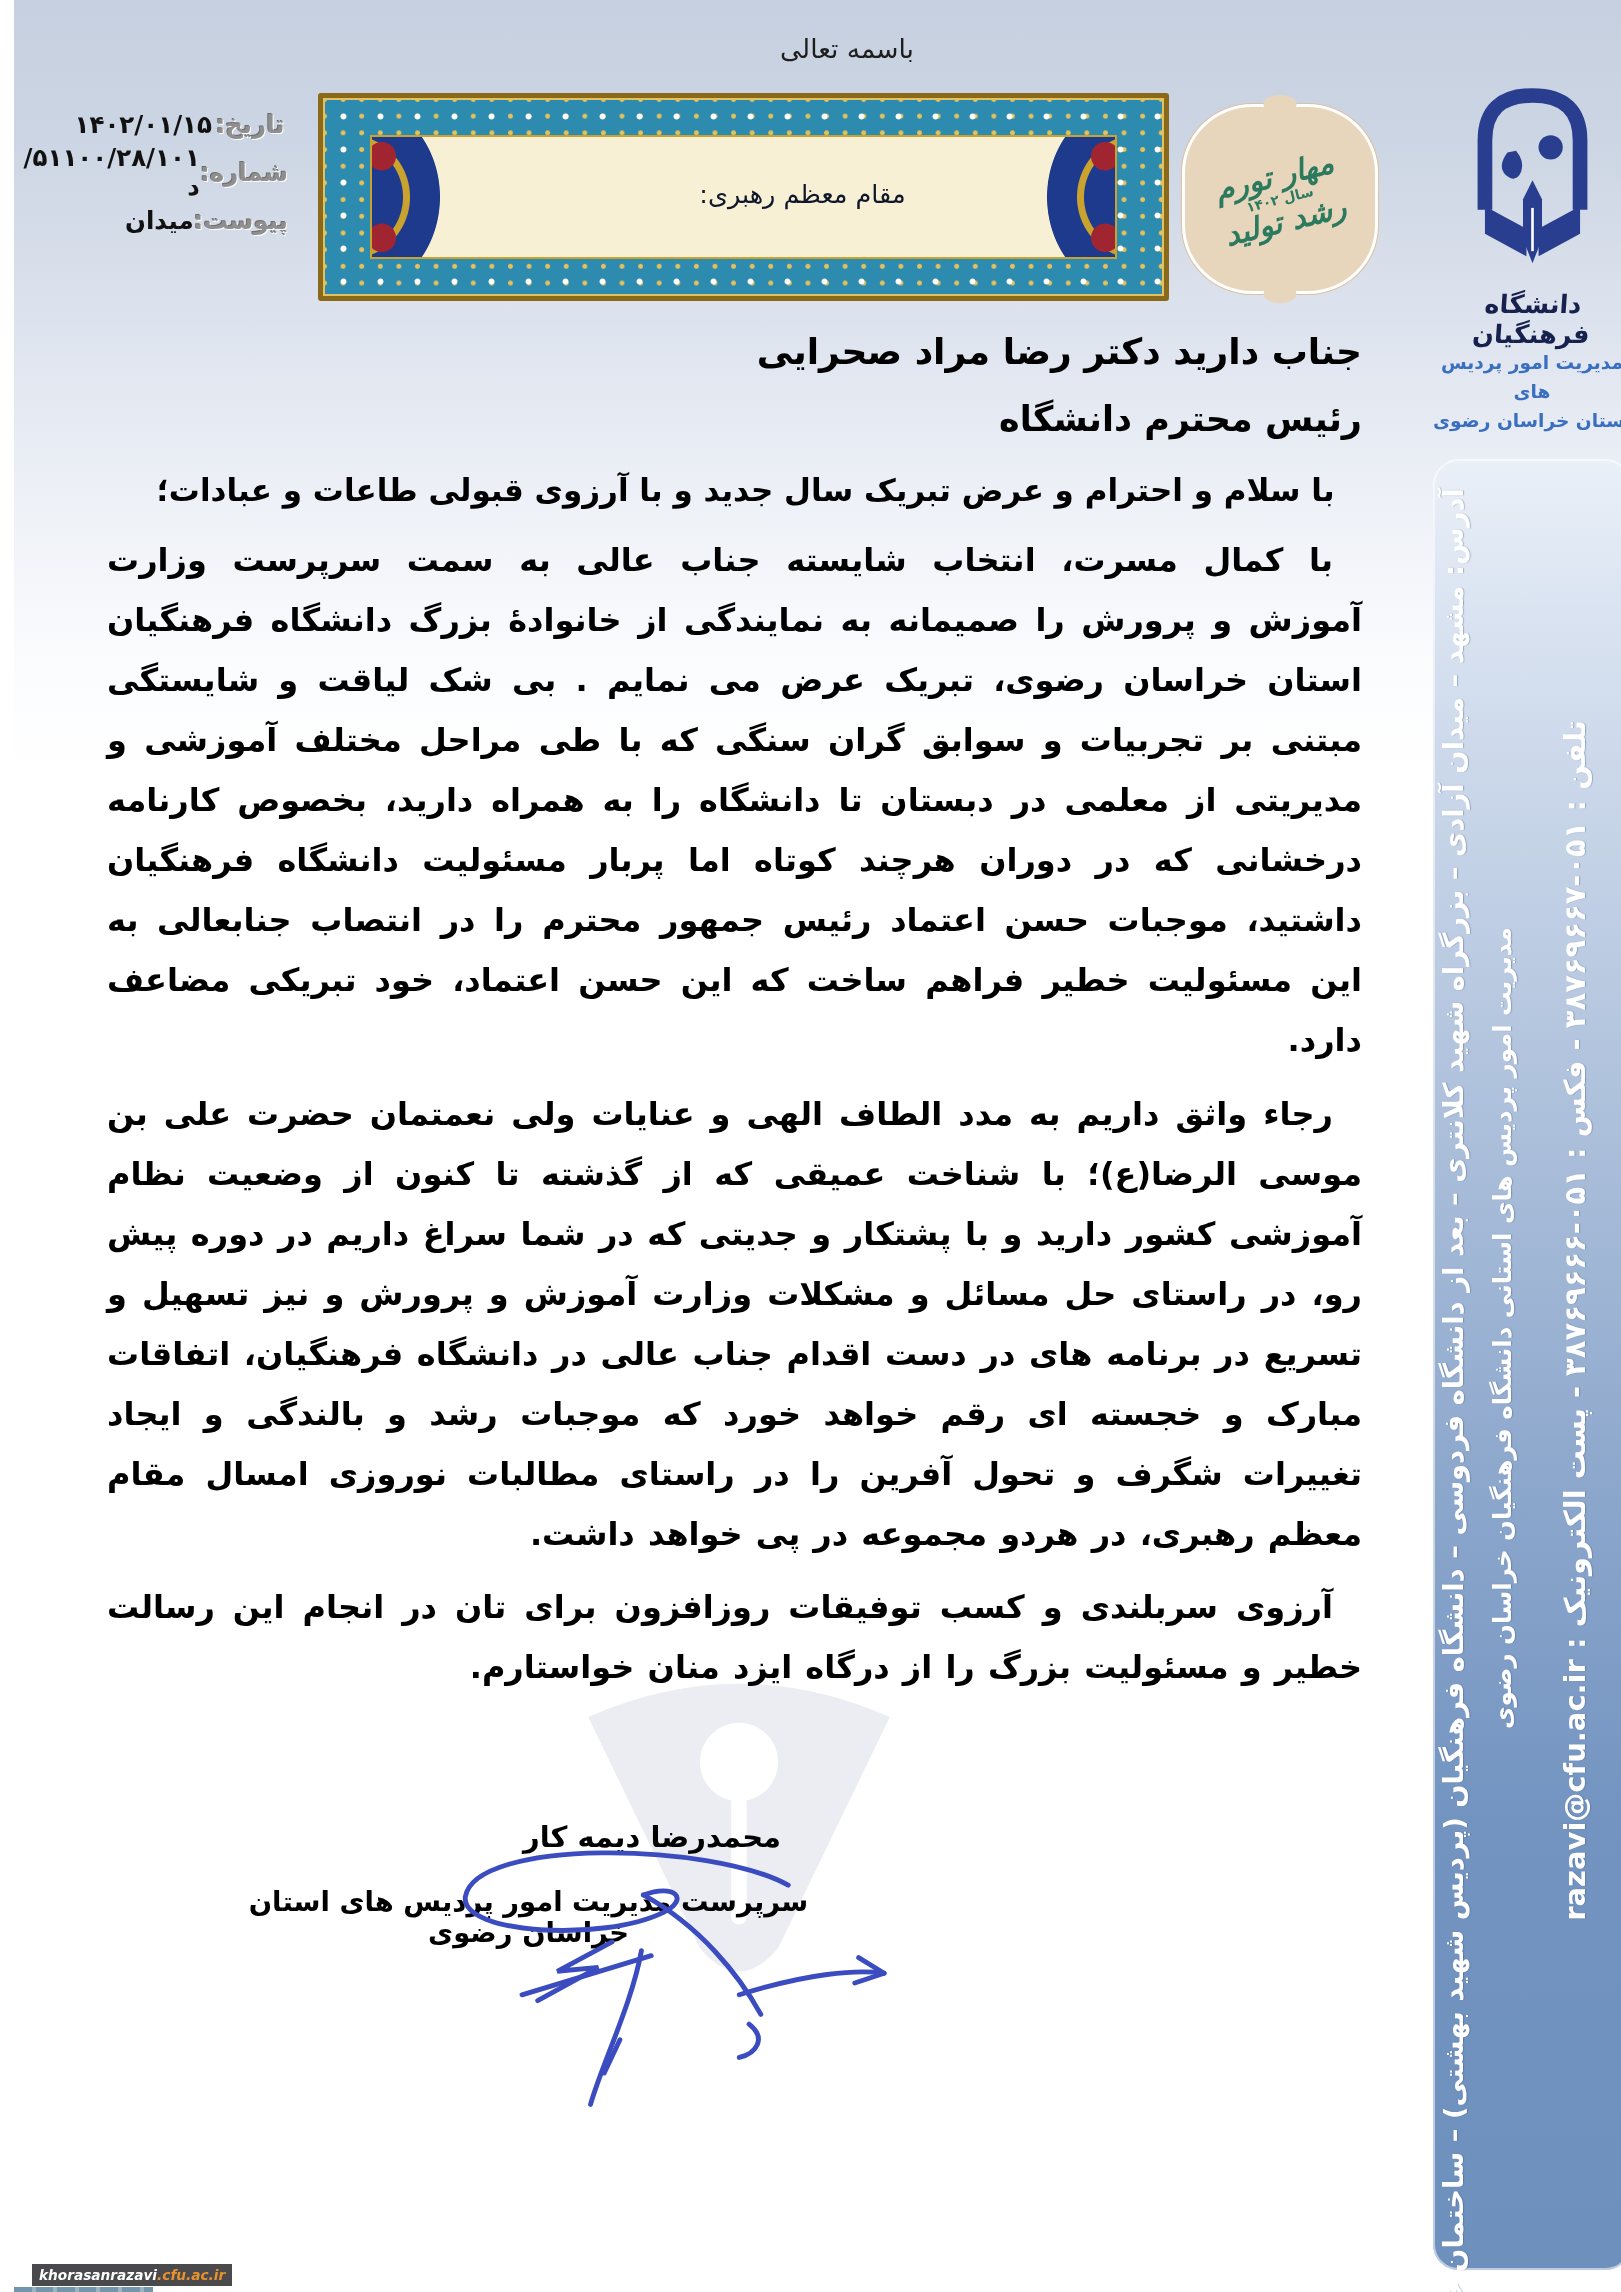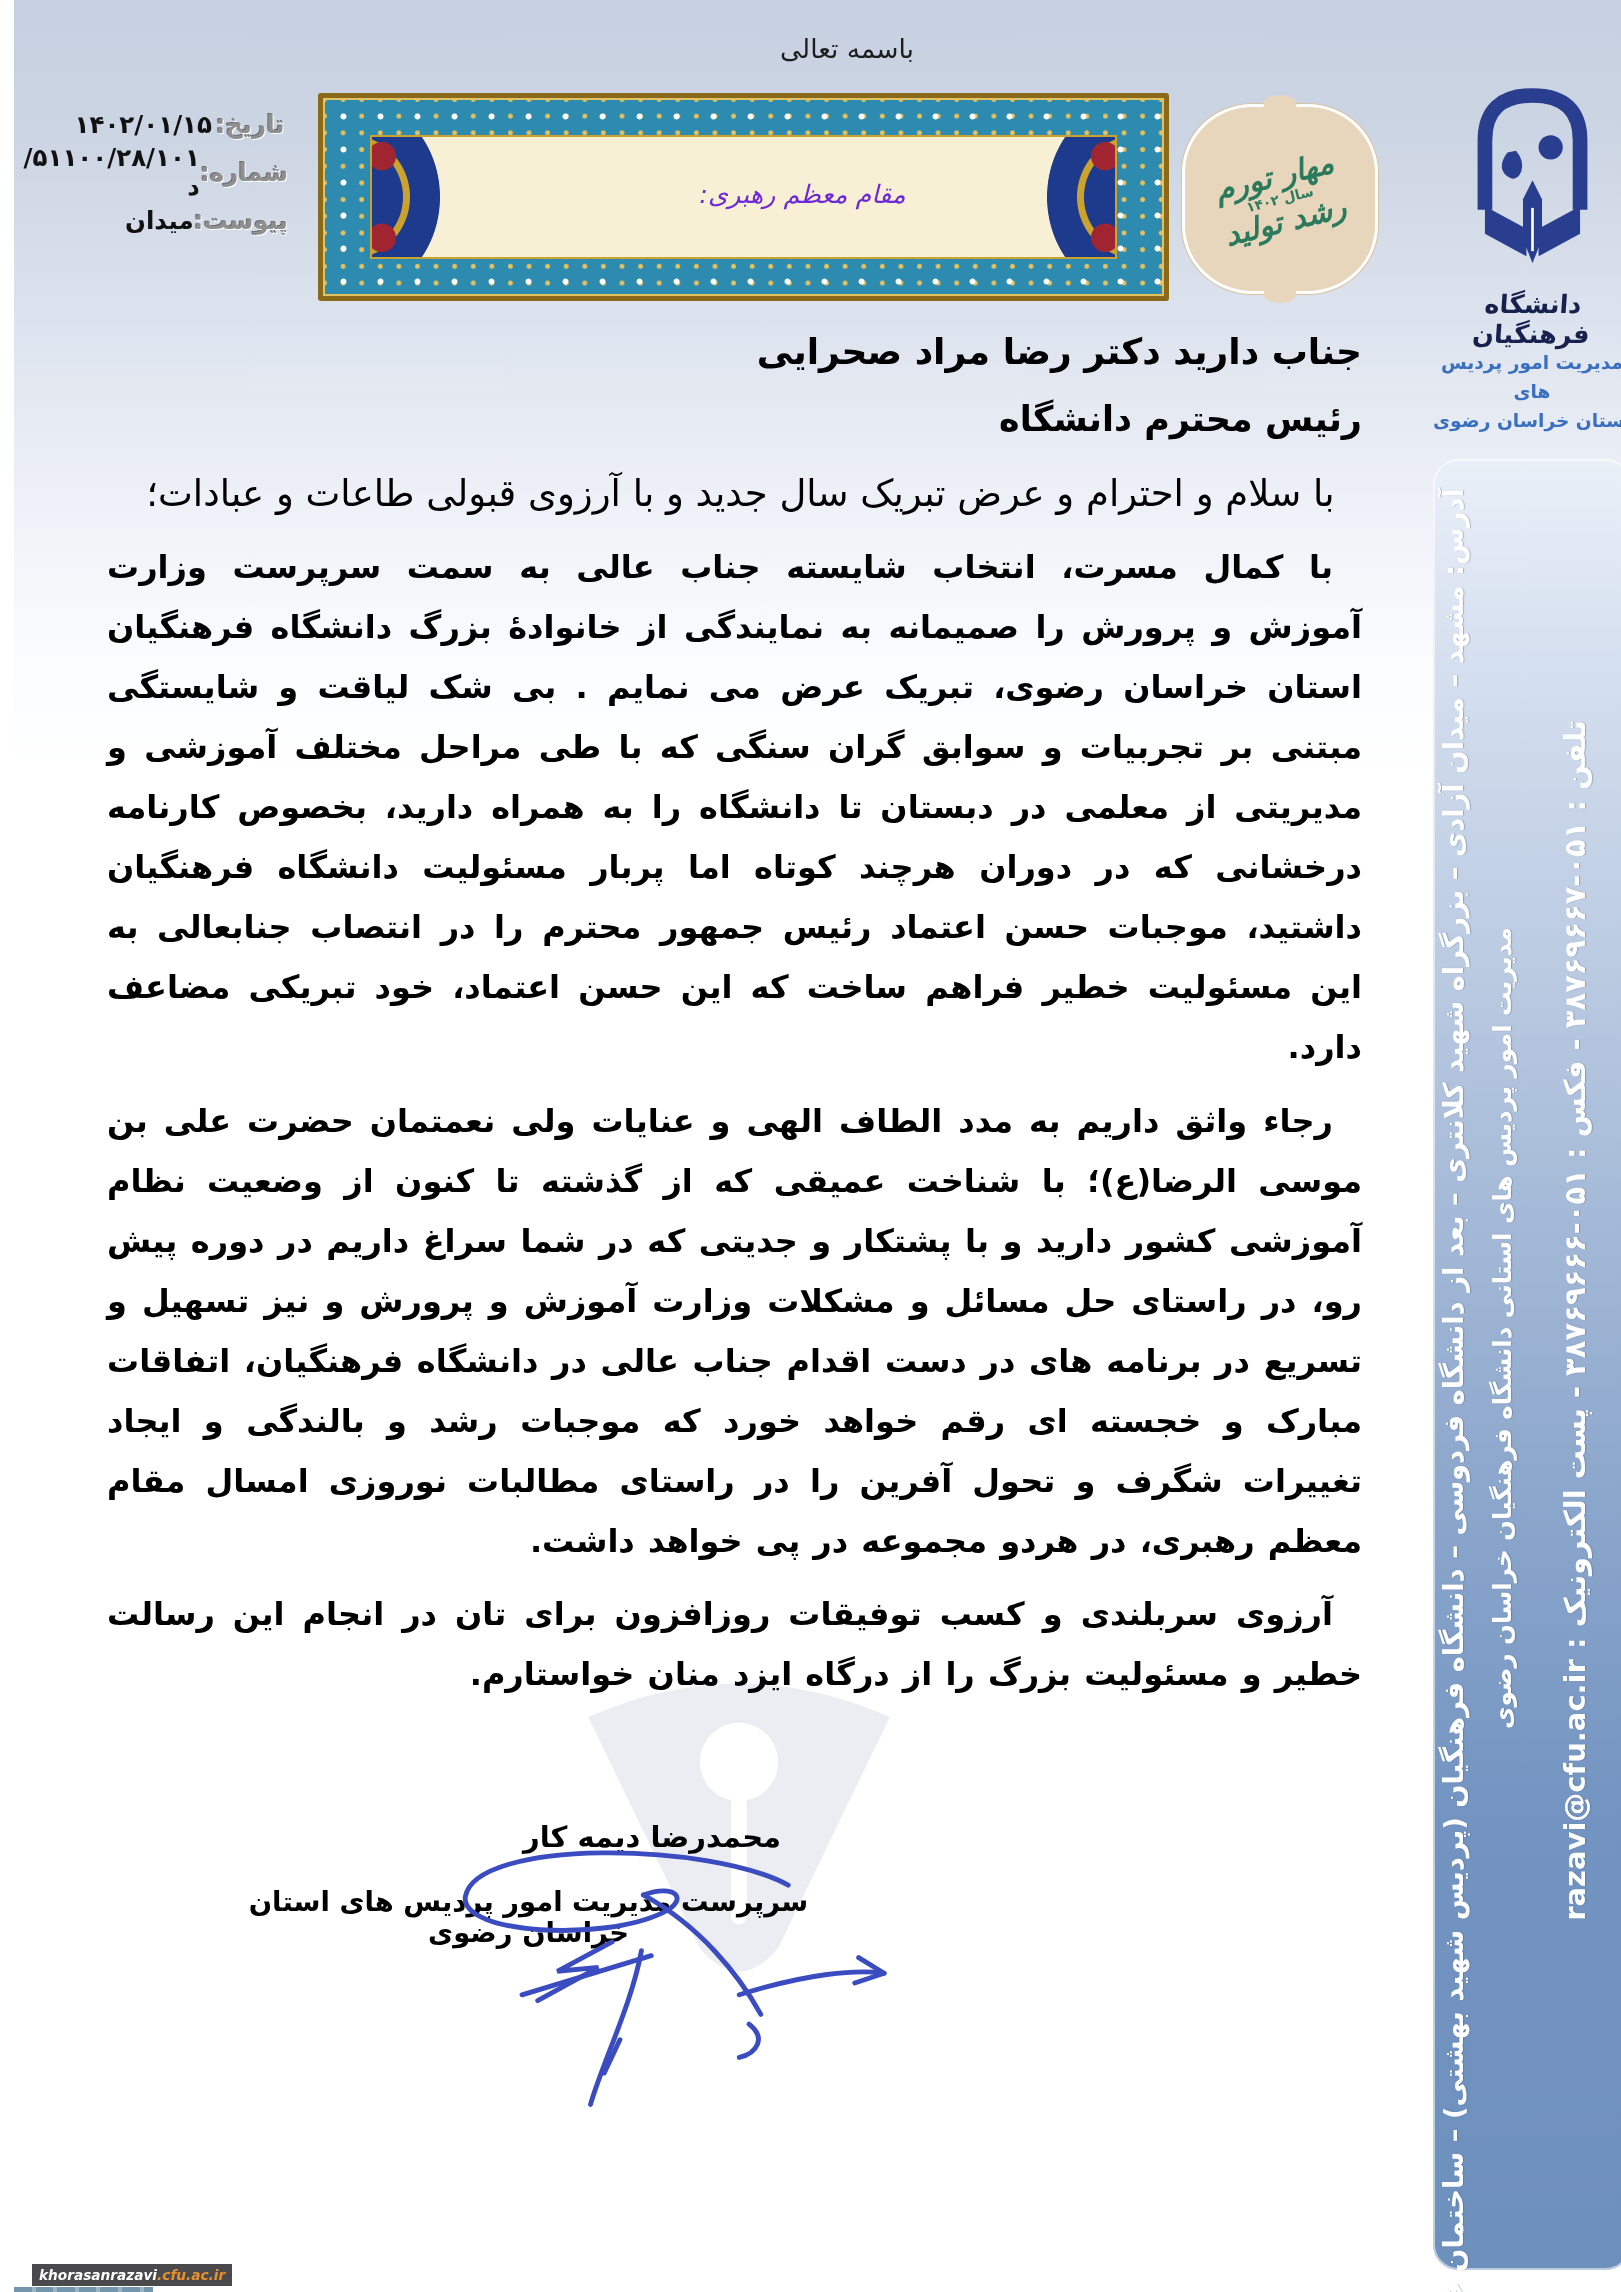--- a/index.html
+++ b/index.html
@@ -33,21 +33,21 @@
   .banner-center::before{left:0;background:
       radial-gradient(circle at 9.8px 16%,#a12530 0 13.7px,rgba(161,37,48,0) 14.7px),
       radial-gradient(circle at 9.8px 84%,#a12530 0 13.7px,rgba(161,37,48,0) 14.7px),
       radial-gradient(circle at -24.5px 50%,rgba(0,0,0,0) 0 55px,#caa22e 56px 62px,rgba(0,0,0,0) 63px),
       radial-gradient(ellipse 86px 98px at -17.6px 50%,#1e3a8c 0 99%,rgba(30,58,140,0) 100%);}
   .banner-center::after{right:0;background:
       radial-gradient(circle at calc(100% - 9.8px) 16%,#a12530 0 13.7px,rgba(161,37,48,0) 14.7px),
       radial-gradient(circle at calc(100% - 9.8px) 84%,#a12530 0 13.7px,rgba(161,37,48,0) 14.7px),
       radial-gradient(circle at calc(100% + 24.5px) 50%,rgba(0,0,0,0) 0 55px,#caa22e 56px 62px,rgba(0,0,0,0) 63px),
       radial-gradient(ellipse 86px 98px at calc(100% + 17.6px) 50%,#1e3a8c 0 99%,rgba(30,58,140,0) 100%);}
-  .banner-line1{font-size:25.5px;font-style:italic;color:#6d28d9;z-index:2;margin-bottom:5.9px;
+  .banner-line1{font-size:25.5px;color:#0f172a;z-index:2;margin-bottom:5.9px;
     transform:translateX(59px);}
   .banner-line2{font-size:30px;font-style:italic;font-weight:bold;color:#14143f;z-index:2;
     text-align:center;max-width:588px;}
   
   .emblem{position:absolute;left:1168px;top:104px;width:190px;height:184px;
     background:#e7d6bc;border:3.9px solid #ffffff;border-radius:36%;
     box-shadow:0 0 0 1px #d9c3a0;display:flex;flex-direction:column;justify-content:center;align-items:center;}
   .emblem::before,.emblem::after{content:"";position:absolute;left:50%;width:33px;height:17.6px;
     background:#e7d6bc;border-radius:50% 50% 50% 50%;transform:translateX(-50%);}
   .emblem::before{top:-11.8px;} .emblem::after{bottom:-11.8px;}
@@ -67,21 +67,21 @@
   .rot{position:absolute;transform-origin:top right;transform:rotate(-90deg);
     white-space:nowrap;color:#ffffff;font-weight:bold;direction:rtl;line-height:1.25;
     text-shadow:0 1px 1px rgba(60,80,120,.35);}
   .rot-address{right:198px;top:488px;font-size:27.4px;}
   .rot-middle{right:147px;top:927px;font-size:24.5px;}
   .rot-contact{right:78px;top:720px;font-size:29px;}
   
   .letter{position:absolute;left:93px;top:331px;width:1255px;direction:rtl;color:#000;}
   .recipient-name{font-size:36px;font-weight:bold;margin:0 0 27.4px;}
   .recipient-title{font-size:35px;font-weight:bold;margin:0 0 33px;}
-  .salutation{font-size:37px;font-weight:normal;margin:0 0 21.6px;text-indent:27.4px;}
+  .salutation{font-size:31px;font-weight:bold;margin:0 0 21.6px;text-indent:27.4px;}
   .para{font-size:32px;font-weight:bold;line-height:60px;text-align:justify;
     text-indent:29px;margin:0 0 13.7px;word-spacing:2px;}
   
   .watermark{position:absolute;left:568px;top:1666px;}
   
   .sig-name{position:absolute;left:432px;top:1820px;width:412px;text-align:center;
     font-size:29px;font-weight:bold;direction:rtl;}
   .sig-title{position:absolute;left:191px;top:1886px;width:647px;text-align:center;
     font-size:27.4px;font-weight:bold;direction:rtl;letter-spacing:1px;}
   .sig-scribble{position:absolute;left:265px;top:1848px;}

